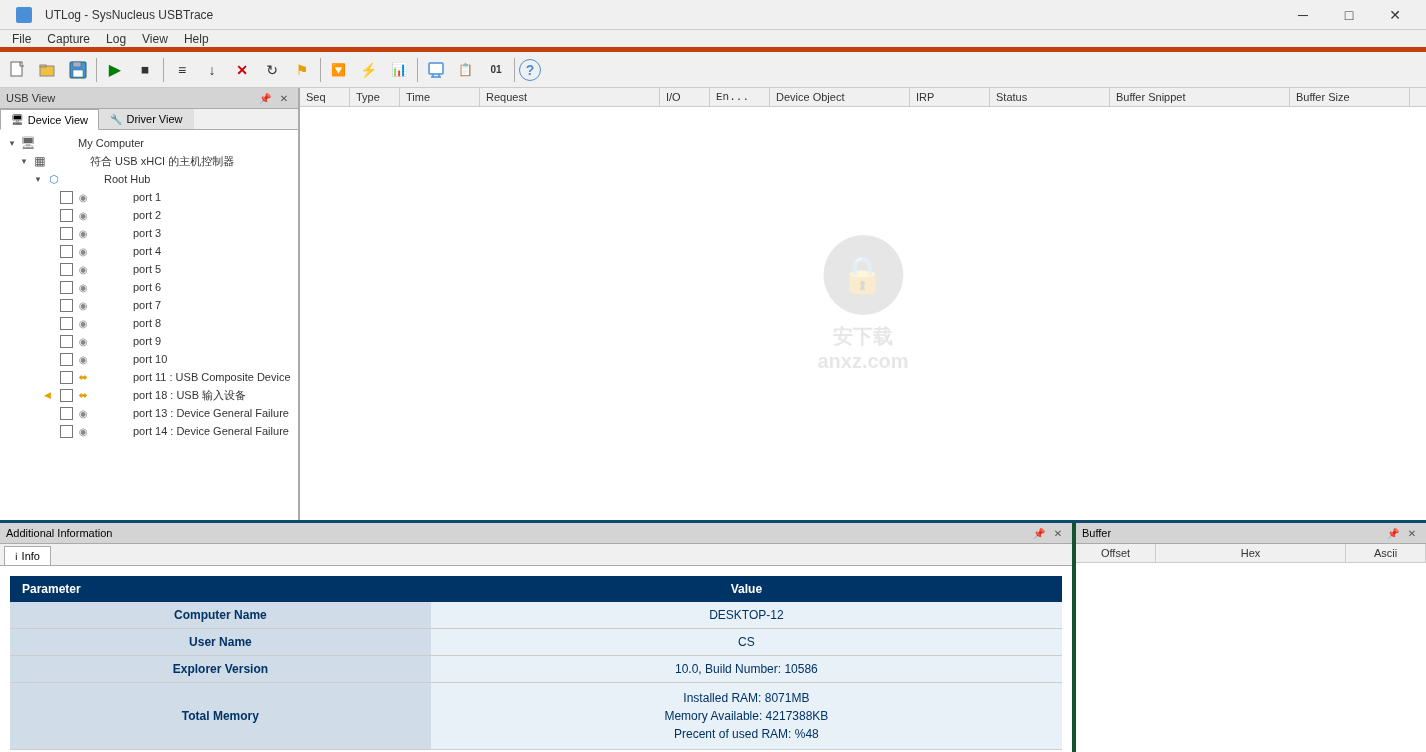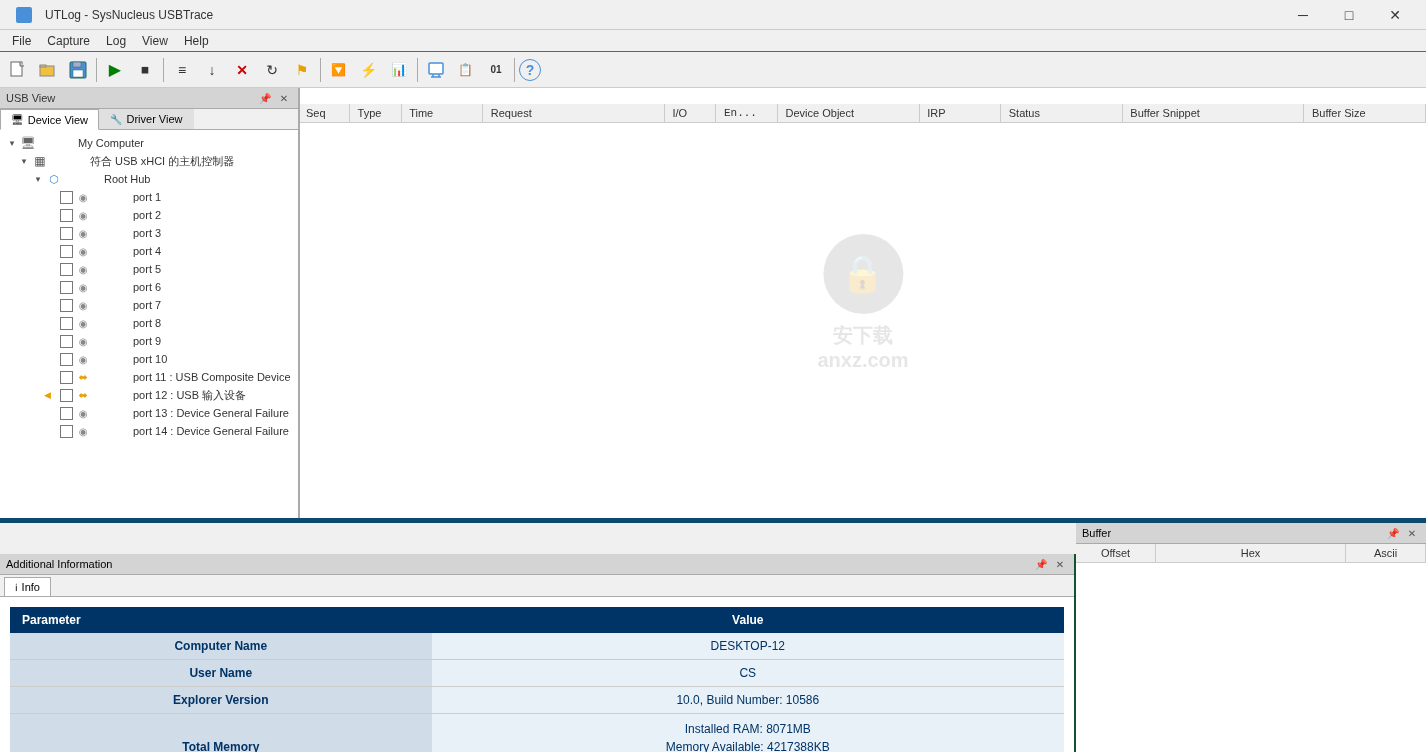--- a/index.html
+++ b/index.html
@@ -24,21 +24,21 @@
       cursor: pointer; font-size: 14px; display: flex; align-items: center; justify-content: center;
       color: #333;
     }
 
     
     .menu-bar {
       background: #f0f0f0;
       height: 22px;
       display: flex;
       align-items: center;
-      border-bottom: 1px solid #c2410c;
+      border-bottom: 5px solid #c2410c;
       padding: 0 4px;
     }
     .menu-item {
       padding: 2px 8px;
       cursor: pointer;
       font-size: 12px;
       color: #333;
     }
 
     
@@ -63,21 +63,21 @@
     .main-container {
       display: flex;
       flex-direction: column;
       height: calc(100vh - 88px);
     }
 
     
     .top-section {
       display: flex;
       height: 435px;
-      border-bottom: 5px solid #0c4a6e;
+      border-bottom: 3px solid #0c4a6e;
     }
 
     
     .usb-view-panel {
       width: 300px;
       background: white;
       border-right: 2px solid #aaa;
       display: flex;
       flex-direction: column;
     }
@@ -153,23 +153,22 @@
       flex: 1;
       background: white;
       overflow: auto;
       position: relative;
     }
     .log-header {
       display: flex;
       background: #f0f0f0;
       border-bottom: 1px solid #ccc;
       position: sticky;
-      top: 16px;
+      top: 0;
       z-index: 10;
-      justify-content: space-between;
     }
     .log-col {
       padding: 3px 6px;
       font-size: 11px;
       color: #333;
       border-right: 1px solid #ccc;
       white-space: nowrap;
       flex-shrink: 0;
     }
     .log-col-seq { width: 50px; }
@@ -208,23 +207,22 @@
       display: flex;
       flex: 1;
       min-height: 0;
     }
 
     
     .additional-info-panel {
       flex: 1;
       display: flex;
       flex-direction: column;
-      border-right: 2px solid #14532d;
+      border-right: 4px solid #14532d;
       background: white;
-      margin-top: 31px;
     }
     .bottom-panel-title {
       background: #d4d4d4;
       padding: 2px 6px;
       display: flex;
       align-items: center;
       justify-content: space-between;
       border-bottom: 1px solid #aaa;
       font-size: 11px;
     }
@@ -521,21 +519,21 @@
           <span style="width:16px; display:inline-block;"></span>
           <span class="tree-checkbox"></span>
           <span class="tree-icon" style="color:#e8a000; font-size:11px;">⬌</span>
           <span class="tree-label">port 11 : USB Composite Device</span>
         </div>
 
         <div class="tree-item" style="padding-left: 44px;">
           <span style="width:16px; display:inline-block; font-size:9px; color:#e8a000;">◀</span>
           <span class="tree-checkbox"></span>
           <span class="tree-icon" style="color:#e8a000; font-size:11px;">⬌</span>
-          <span class="tree-label">port 12 : USB 输入设备</span>
+          <span class="tree-label">port 18 : USB 输入设备</span>
         </div>
         <div class="tree-item" style="padding-left: 44px;">
           <span style="width:16px; display:inline-block;"></span>
           <span class="tree-checkbox"></span>
           <span class="tree-icon icon-port">◉</span>
           <span class="tree-label">port 13 : Device General Failure</span>
         </div>
         <div class="tree-item" style="padding-left: 44px;">
           <span style="width:16px; display:inline-block;"></span>
           <span class="tree-checkbox"></span>

